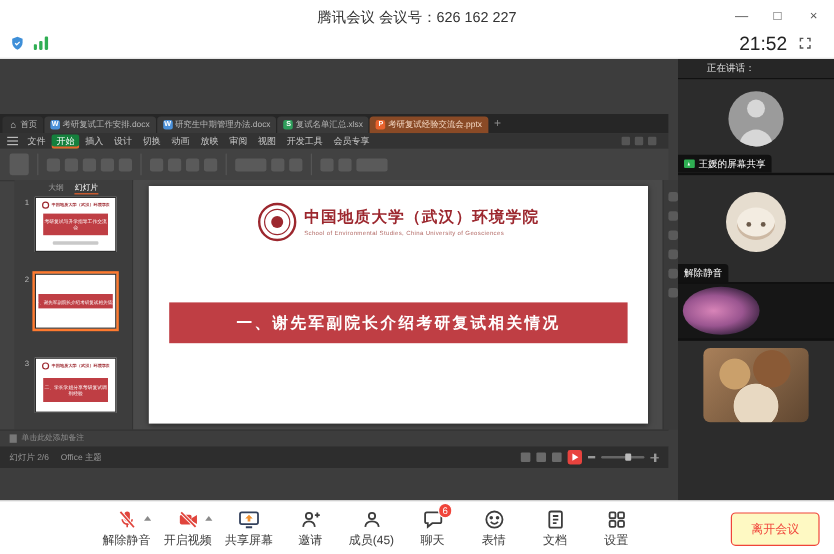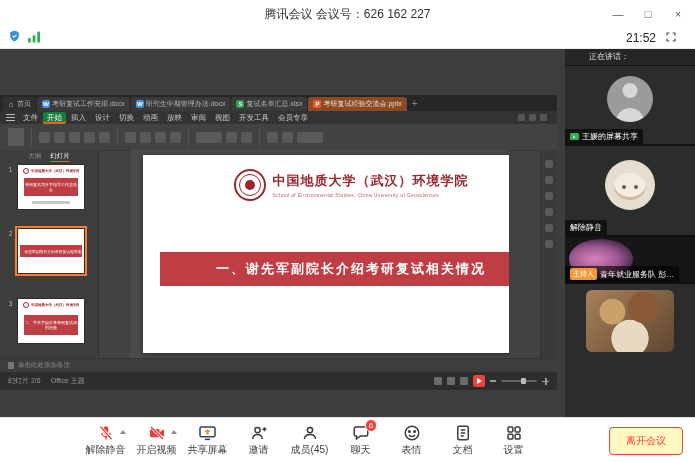--- a/index.html
+++ b/index.html
@@ -9,21 +9,21 @@
   
   .titlebar{position:absolute;top:0;left:0;right:0;height:28px;background:#fff;z-index:10;}
   .title{position:absolute;inset:0;display:flex;align-items:center;justify-content:center;font-size:12px;color:#333;}
   .win-btns{position:absolute;right:2px;top:0;height:28px;display:flex;z-index:2;}
   .win-btn{width:30px;height:28px;display:flex;align-items:center;justify-content:center;font-size:11px;color:#555;cursor:pointer;}
 
   
   .infobar{position:absolute;top:28px;left:0;right:0;height:20px;background:#fff;border-bottom:1px solid #ececec;z-index:9;display:flex;align-items:center;}
   .info-left{display:flex;align-items:center;gap:7px;padding-left:8px;}
   .info-right{margin-left:auto;display:flex;align-items:center;gap:9px;padding-right:18px;}
-  .time{font-size:12px;color:#222;}
+  .time{font-size:16px;color:#222;}
 
   
   .main{position:absolute;top:48px;left:0;right:0;bottom:44px;background:#3d3d3d;}
   .share{position:absolute;left:0;top:0;width:565px;height:100%;}
 
   
   .wps{position:absolute;left:0;top:47px;width:557px;height:295px;background:#424242;}
   .tabbar{height:16px;background:#262626;display:flex;align-items:flex-end;padding-left:2px;overflow:hidden;}
   .wtab{height:14px;display:flex;align-items:center;gap:2px;padding:0 5px;font-size:7px;color:#b5b5b5;background:#3a3a3a;border-radius:3px 3px 0 0;margin-right:1px;white-space:nowrap;overflow:hidden;max-width:96px;flex:none;cursor:pointer;}
   .wtab.home{background:#303030;}
@@ -44,21 +44,21 @@
   .menu-item.active{background:#15803d;color:#fff;box-shadow:inset 0 -2px 0 #e8622d;}
   .menu-right{margin-left:auto;display:flex;gap:4px;padding-right:6px;}
   .msq{width:7px;height:7px;background:#555;border-radius:1px;cursor:pointer;}
 
   .ribbon{height:26px;background:#424242;display:flex;align-items:center;padding:0 8px;gap:4px;border-bottom:1px solid #363636;}
   .rsq{width:11px;height:11px;background:#5a5a5a;border-radius:2px;flex:none;cursor:pointer;}
   .rsq.big{width:16px;height:18px;}
   .rsq.wide{width:26px;height:11px;}
   .rsep{width:1px;height:18px;background:#555;margin:0 3px;flex:none;}
 
-  .wpsbody{position:absolute;top:55px;left:0;width:557px;height:208px;display:flex;gap:31px;}
+  .wpsbody{position:absolute;top:55px;left:12px;width:557px;height:208px;display:flex;}
 
   
   .thumbs{width:98px;background:#3d3d3d;border-right:1px solid #333;position:relative;flex:none;}
   .ptabs{height:13px;display:flex;align-items:center;justify-content:center;gap:9px;font-size:6.5px;color:#999;}
   .ptab{cursor:pointer;}
   .ptab.active{color:#fff;border-bottom:1px solid #e8622d;}
   .thumb-row{position:absolute;left:4px;display:flex;}
   .row1{top:14px;} .row2{top:78px;} .row3{top:148px;}
   .tnum{width:13px;text-align:center;font-size:6.5px;color:#bbb;padding-top:2px;}
   .tslide{width:66px;height:44px;background:#fff;position:relative;border:1px solid #2e2e2e;overflow:hidden;cursor:pointer;}
@@ -340,24 +340,20 @@
 
       <div class="tile t2">
         <div class="avatar av2"></div>
         <div class="tlabel">
           <span class="tname">解除静音</span>
         </div>
       </div>
 
       <div class="tile t3">
         <div class="blob"></div>
-        <div class="tlabel">
-          <span class="host-badge">主持人</span>
-          <span class="tname">青年就业服务队 彭…</span>
-        </div>
       </div>
 
 
       <div class="tile t5">
         <div class="cat"></div>
       </div>
     </div>
   </div>
 
   <div class="toolbar">

